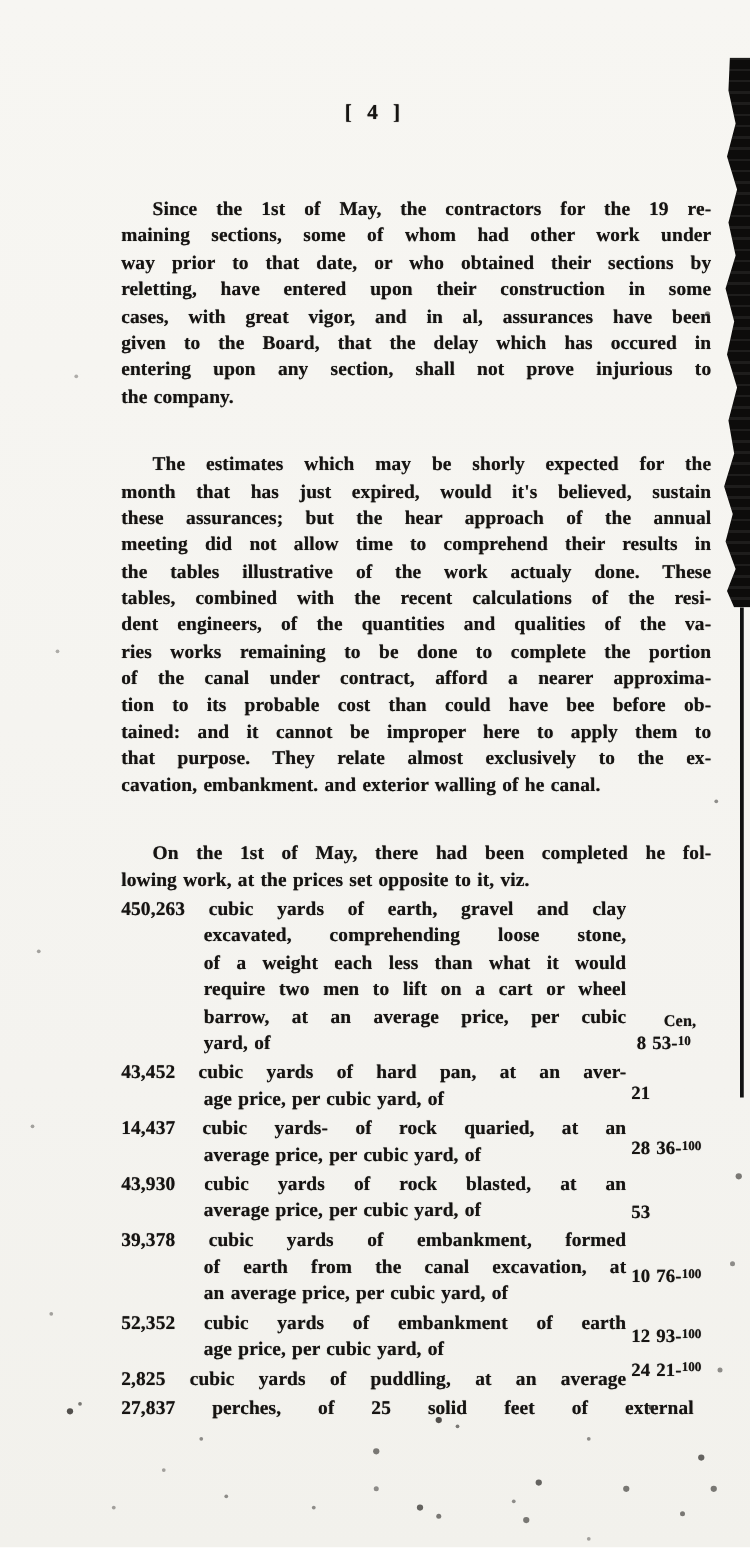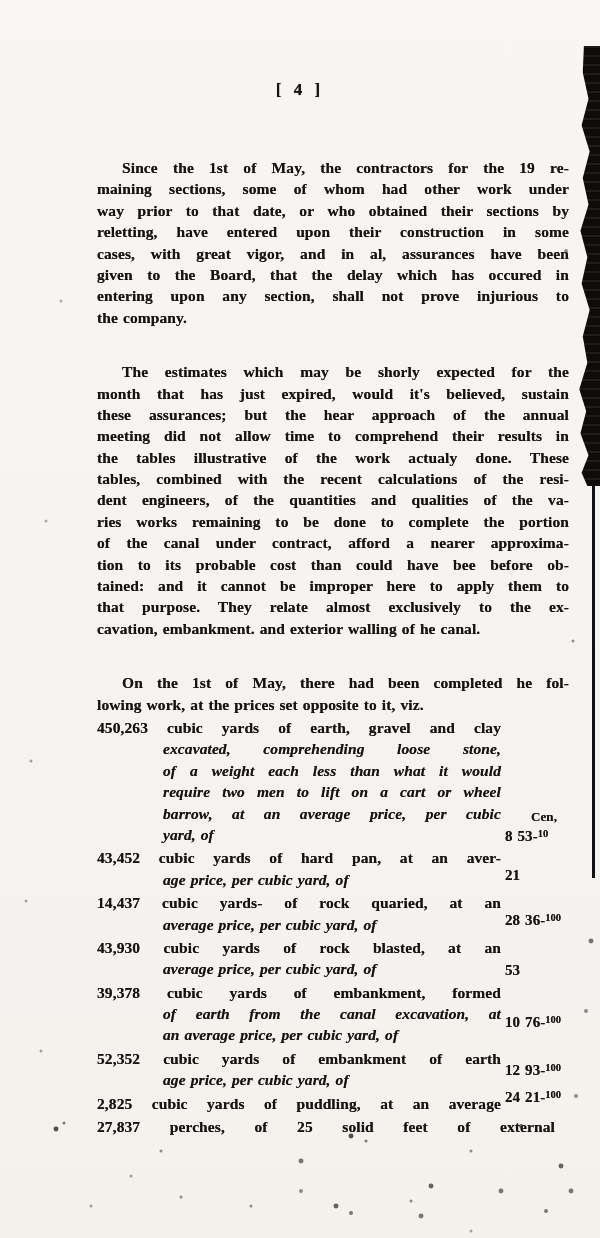--- a/index.html
+++ b/index.html
@@ -21,25 +21,25 @@
     font-size:15.5px;font-weight:700;
     letter-spacing:.1px;word-spacing:1px;
     text-shadow:0 0 .6px rgba(22,20,18,.7);
   }
   .ln{height:21.4px;line-height:21.4px;white-space:nowrap;
       text-align:justify;text-align-last:justify;width:472px;box-sizing:border-box;}
   .ln.last{text-align-last:left;}
   .para.indent .ln:first-child{text-indent:25px;margin-top:33px;}
   .item{position:relative;margin-top:2px;}
   .item .ln{width:404px;}
-  .item .l1{padding-left:66px;font-style:italic;}
+  .item .l1{padding-left:66px;}
   .item .wide{width:458px;}
   .price{position:absolute;left:408px;white-space:nowrap;font-size:15px;}
   .price-header{display:block;margin-left:26px;margin-bottom:0px;font-size:13px;line-height:15px;}
-  .price-value{display:block;line-height:20px;}
+  .price-value{display:block;line-height:20px;text-align:center;}
   .frac{font-size:10.5px;vertical-align:3.5px;letter-spacing:0;}
   
   .gutter-bar{
     position:absolute;left:577px;top:46px;width:23px;height:440px;
     background:#0d0c0b;
     clip-path:polygon(30% 0%,100% 0%,100% 100%,45% 100%,20% 97%,50% 93%,15% 88%,40% 83%,10% 78%,45% 72%,25% 66%,55% 60%,20% 54%,45% 48%,15% 42%,50% 36%,25% 30%,55% 24%,20% 18%,50% 12%,25% 6%);
   }
   .gutter-bar::after{
     content:"";position:absolute;inset:0;
     background:repeating-linear-gradient(180deg,rgba(255,255,255,.14) 0 2px,transparent 2px 9px);

